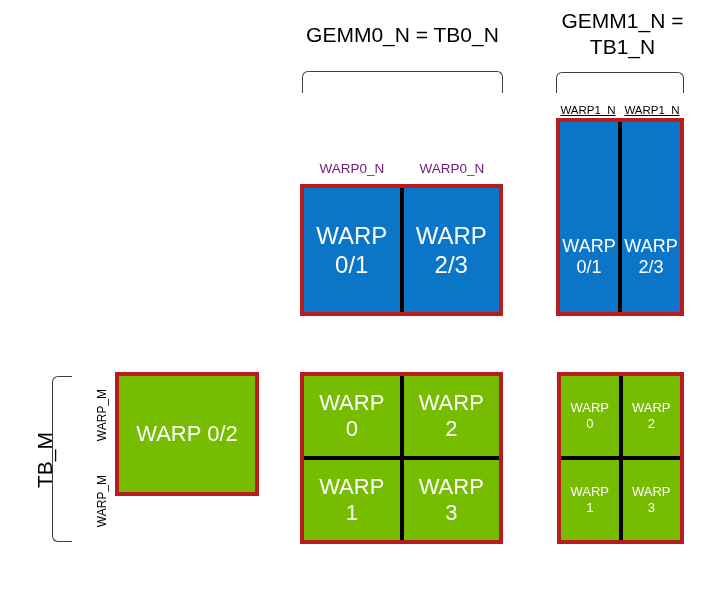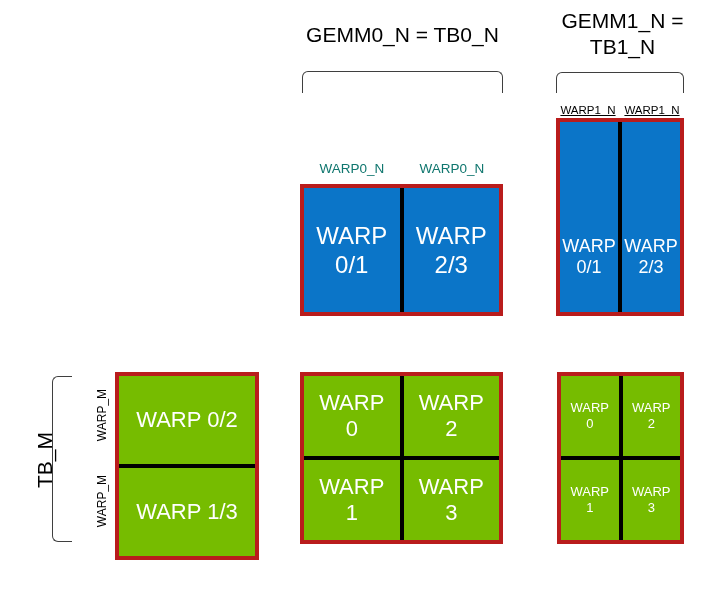--- a/index.html
+++ b/index.html
@@ -29,21 +29,21 @@
     color: #000;
     text-align: center;
     white-space: pre-line;
     letter-spacing: 0px;
   }
 
   
   .smalllabel {
     font-size: 13.5px;
     line-height: 16px;
-    color: #0f766e;
+    color: #701a75;
     text-align: center;
     white-space: nowrap;
   }
   .tinylabel {
     font-size: 11.5px;
     line-height: 14px;
     color: #000;
     text-align: center;
     white-space: nowrap;
     text-decoration: underline;
@@ -153,23 +153,22 @@
   </div>
 
   <div class="abs rot tbm" style="left:-5px; top:448px; width:100px; height:24px;">TB_M</div>
 
   <div class="abs vbracket" style="left:52px; top:376px; width:20px; height:166px;"></div>
 
   <div class="abs rot warpm" style="left:62px; top:408px; width:80px; height:14px;">WARP_M</div>
 
   <div class="abs rot warpm" style="left:62px; top:494px; width:80px; height:14px;">WARP_M</div>
 
-  <div class="abs block rows" style="left:115px; top:372px; width:144px; height:188px;">
+  <div class="abs block rows" style="left:115px; top:372px; width:144px; height:124px;">
     <div class="cell green t-md">WARP 0/2</div>
-    <div class="cell green t-md hsep">WARP 1/3</div>
   </div>
 
   <div class="abs block rows" style="left:300px; top:372px; width:203px; height:172px;">
     <div style="display:flex; flex:1 1 0;">
       <div class="cell green t-md">WARP
 0</div>
       <div class="cell green t-md vsep">WARP
 2</div>
     </div>
     <div style="display:flex; flex:1 1 0; border-top:4px solid #000;">

